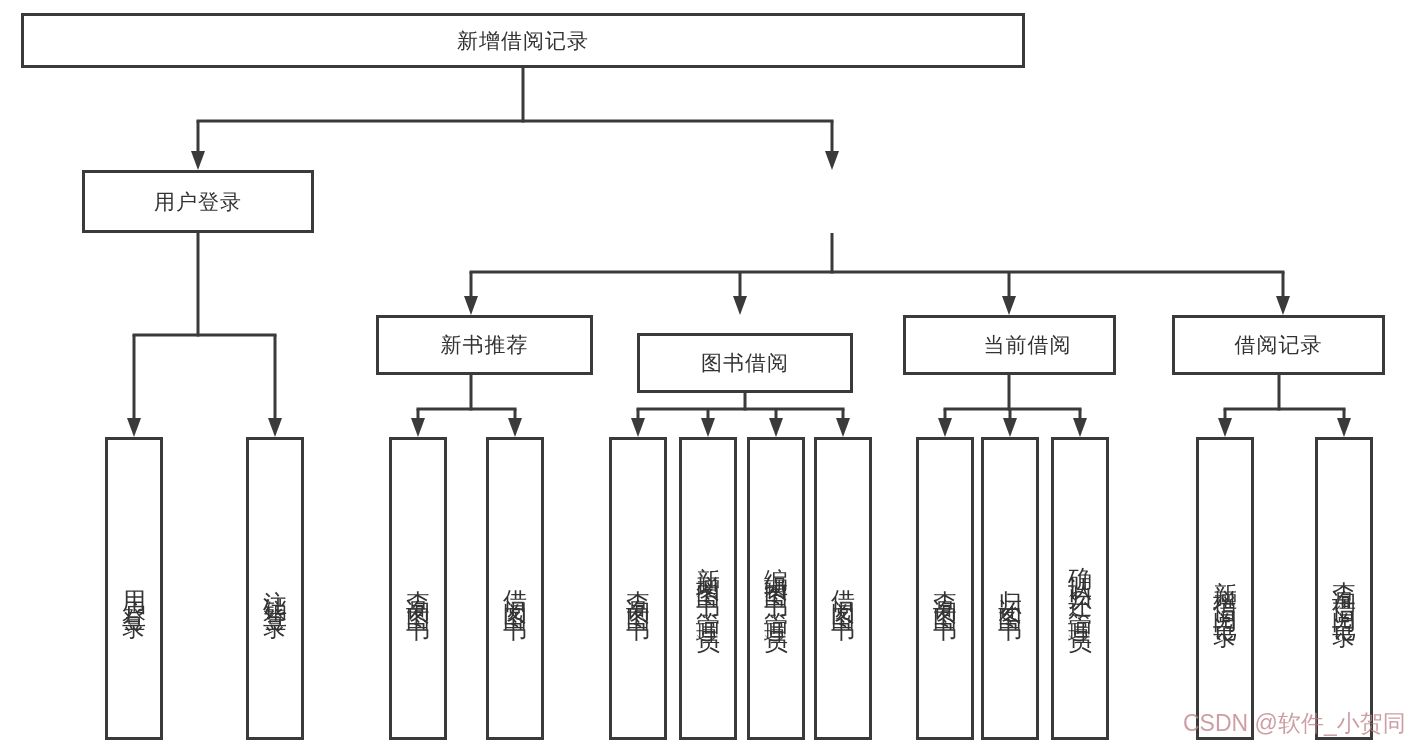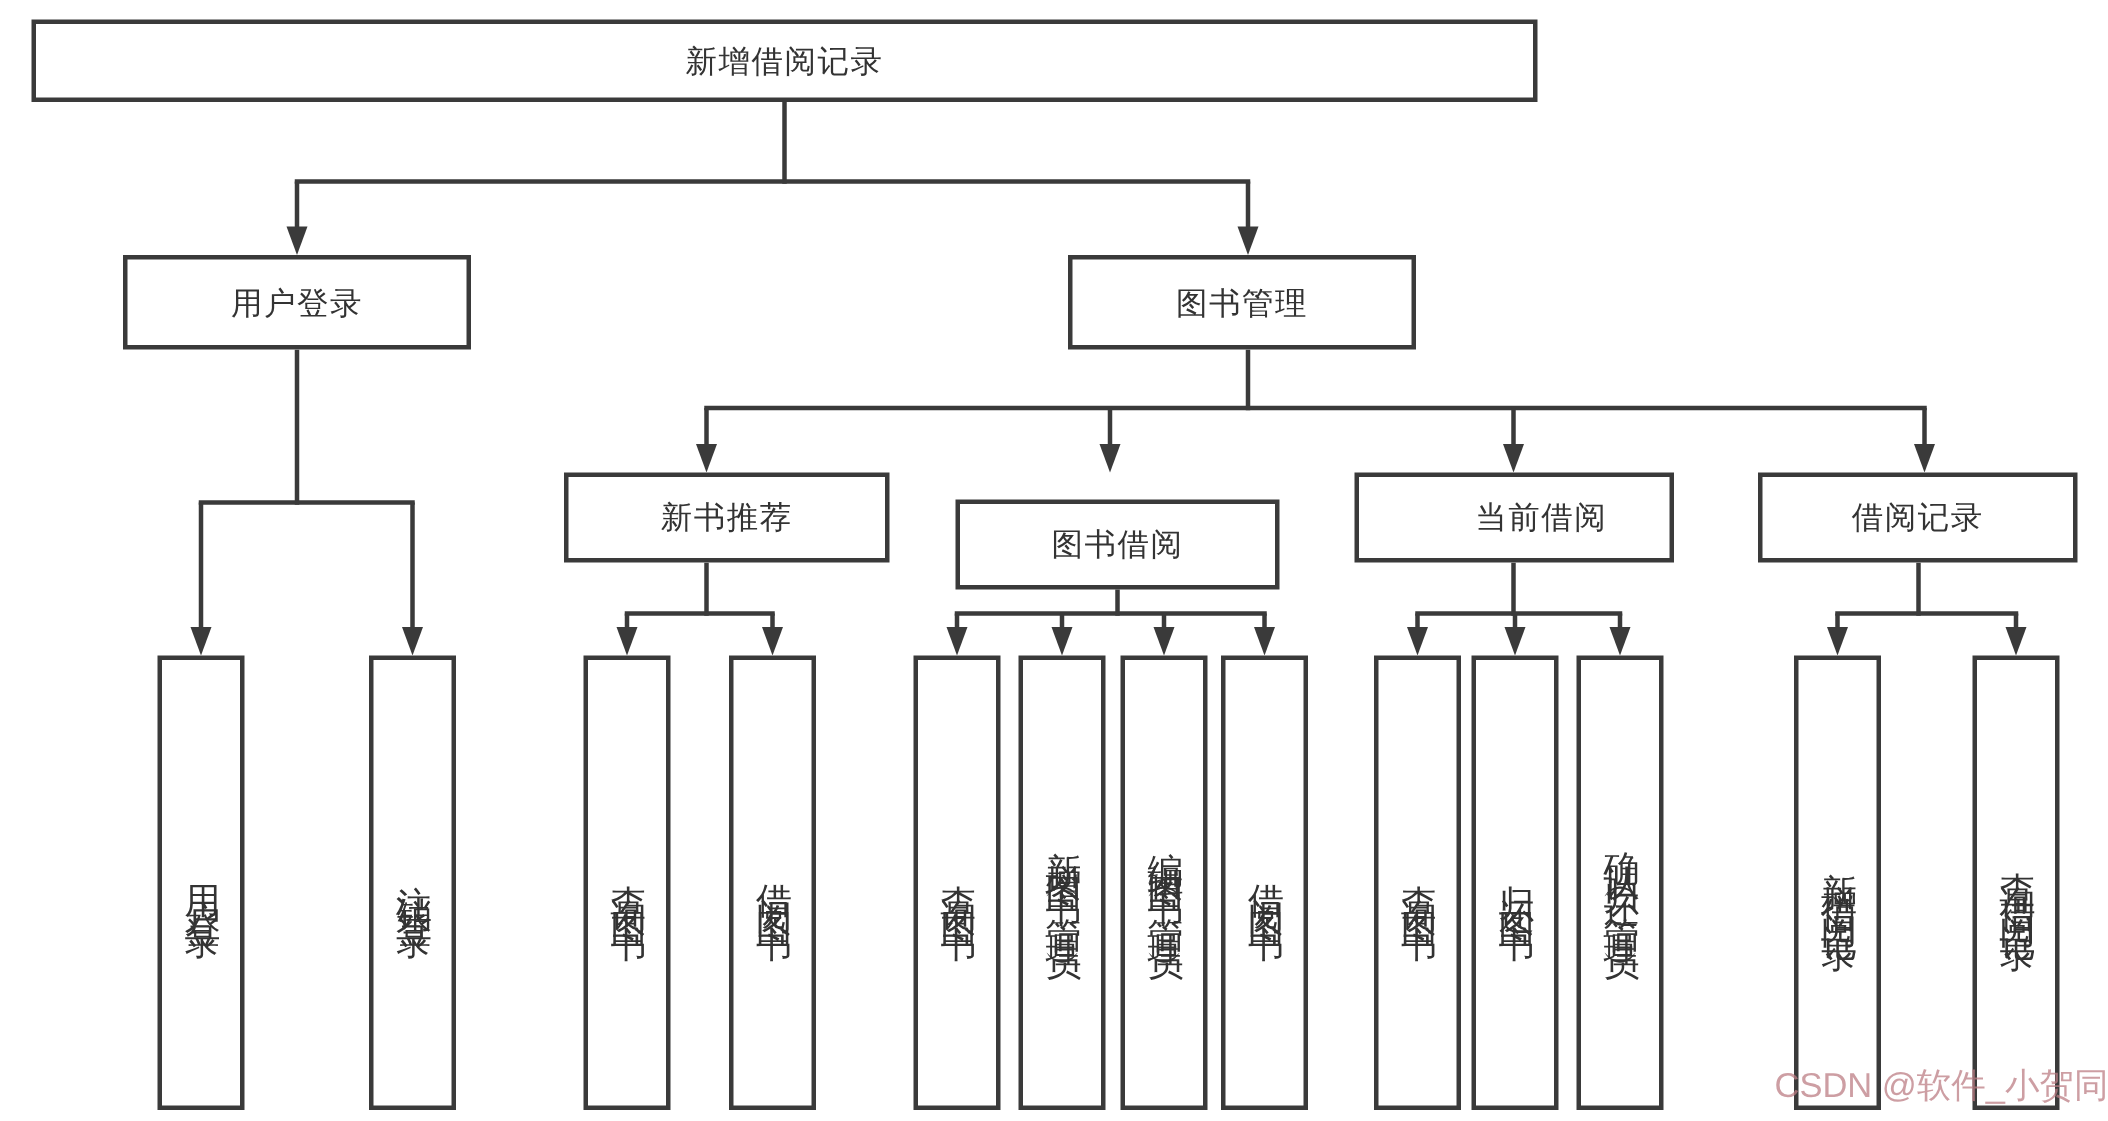--- a/index.html
+++ b/index.html
@@ -119,23 +119,20 @@
     </g>
   </svg>
 
   <div class="node h-node root">
     <span>新增借阅记录</span>
   </div>
 
   <div class="node h-node l2a">
     <span>用户登录</span>
   </div>
-  <div class="node h-node l2b">
-    <span>图书管理</span>
-  </div>
 
   <div class="node h-node l3a">
     <span>新书推荐</span>
   </div>
   <div class="node h-node l3b">
     <span>图书借阅</span>
   </div>
   <div class="node h-node l3c">
     <span>当前借阅</span>
   </div>

